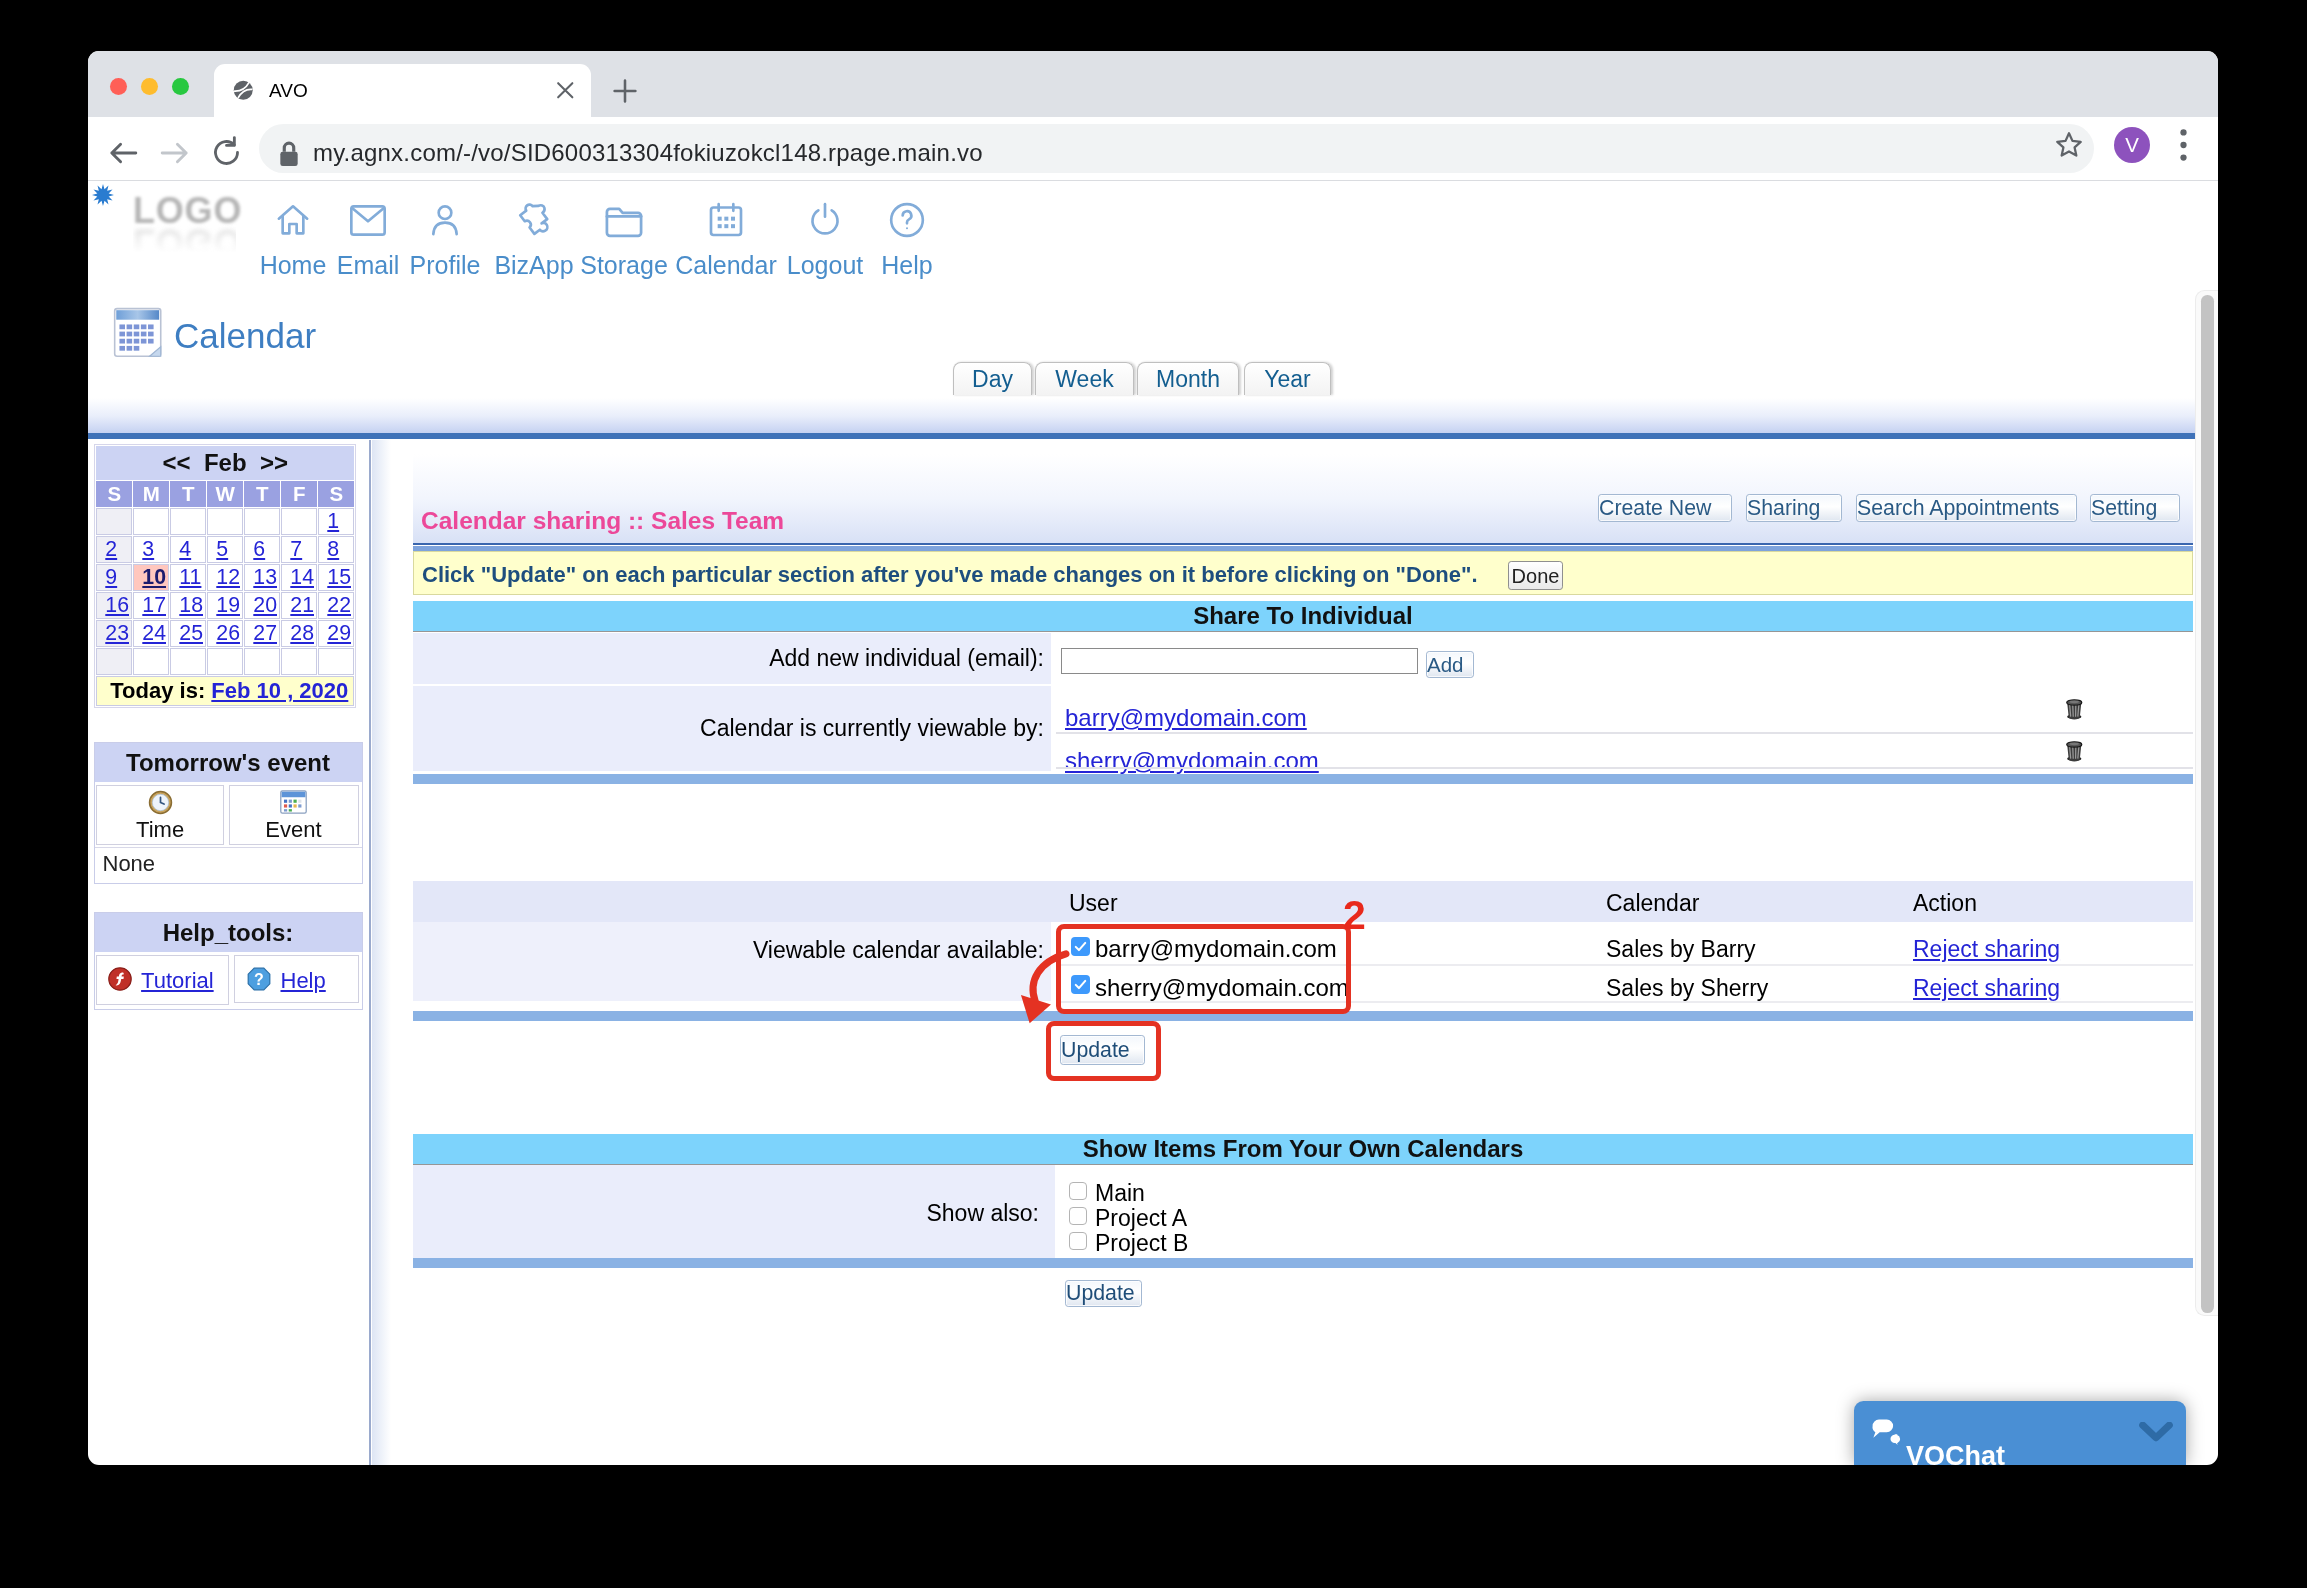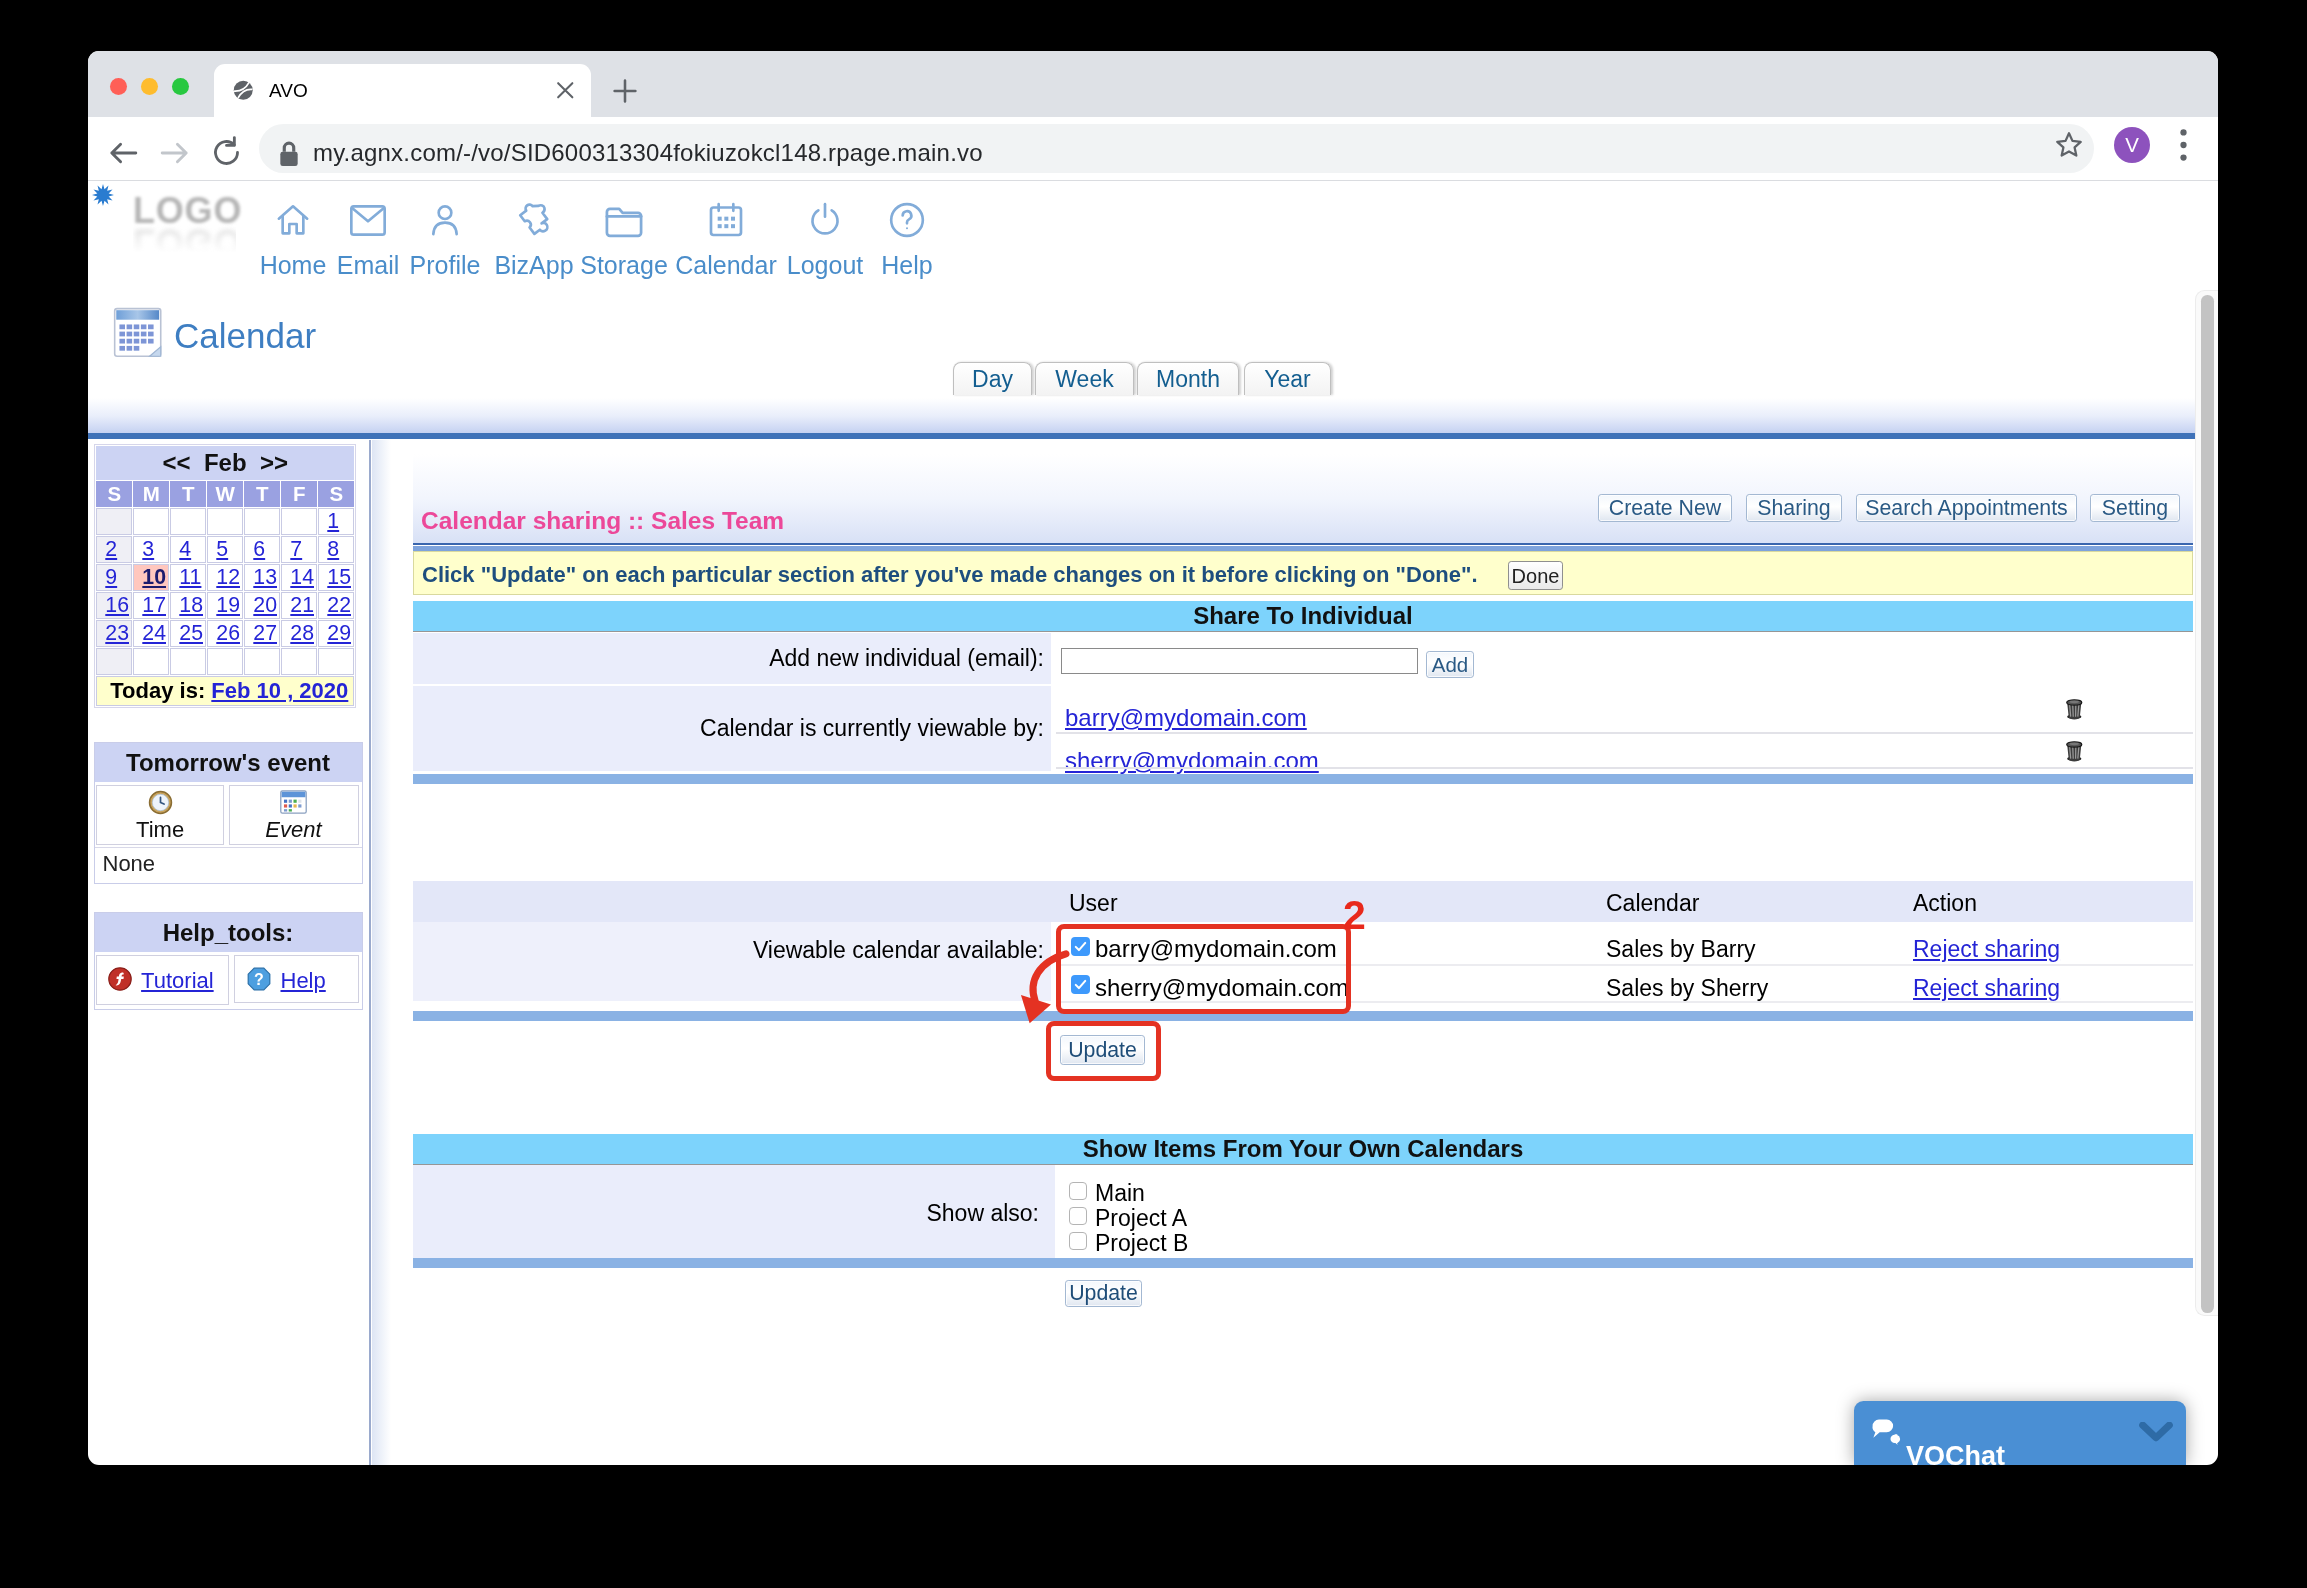--- a/index.html
+++ b/index.html
@@ -9,21 +9,21 @@
   .titlebar { position:absolute; left:0; top:0; width:100%; height:66px; background:#dee1e6; }
   .tl { position:absolute; top:27px; width:17.4px; height:17.4px; border-radius:50%; }
   .tab { position:absolute; left:126px; top:12.6px; width:377px; height:54px; background:#fff; border-radius:11px 11px 0 0; }
   .toolbar { position:absolute; left:0; top:66px; width:100%; height:64px; background:#fff; border-bottom:1.6px solid #dadce0; }
   .pill { position:absolute; left:171px; top:7.1px; width:1835px; height:49px; border-radius:24.5px; background:#f1f3f4; }
   .navlbl { position:absolute; color:#4a8dca; font-size:25px; text-align:center; transform:translateX(-50%); white-space:nowrap; }
   .navic { position:absolute; transform:translateX(-50%); }
   .band { position:absolute; left:325px; width:1780px; height:31px; background:#7dd3fc; border-bottom:1.6px solid #969696; font-size:24px; font-weight:bold; color:#111; text-align:center; line-height:30px; }
   .bluebar { position:absolute; left:325px; width:1780px; height:9.5px; background:#8ab2e4; }
   .lavcell { position:absolute; left:325px; background:#eaedfb; }
-  .btn { position:absolute; border:0.8px solid #a3b8d2; border-radius:3.2px; background:linear-gradient(#f3f7fc,#ffffff 45%,#dfe6f0); color:#2a5a85; font-size:21.3px; text-align:center; font-family:"Liberation Sans", sans-serif; box-shadow:inset 0 0 0 0.8px #fff; }
+  .btn { position:absolute; border:0.8px solid #a3b8d2; border-radius:3.2px; background:linear-gradient(#f3f7fc,#ffffff 45%,#dfe6f0); color:#2a5a85; font-size:21.3px; font-family:"Liberation Sans", sans-serif; box-shadow:inset 0 0 0 0.8px #fff; }
   .lnk { color:#2424d6; text-decoration:underline; }
   .redbox { position:absolute; border:5.5px solid #e43222; border-radius:8px; }
   table.mini { position:absolute; left:6.3px; top:393px; border-spacing:1.6px; background:#fff; border:0.8px solid #d6d6ea; }
   table.mini td { border:0.8px solid #c9cbe4; font-size:21.3px; text-align:left; padding-left:8px; height:27px; width:36px; }
   table.mini td.hd { background:#ccd3f3; text-align:center; font-weight:bold; font-size:24px; color:#111; padding:0; height:34px; border:none; }
   table.mini td.dow { background:#9aa1e1; color:#fff; font-weight:bold; font-size:20.5px; text-align:center; padding:0; height:24.5px; border:0.8px solid #9aa1e1; }
   table.mini td.sun { background:#efeff5; }
   table.mini td.today { background:#ffffcc; text-align:center; font-weight:bold; font-size:22px; height:30px; }
   .panel { position:absolute; left:5.5px; width:269px; border:1.6px solid #c9cde9; background:#fff; }
   .panelhd { background:#ccd3f3; font-weight:bold; font-size:24px; color:#111; text-align:center; border-bottom:1.6px solid #fff; }
@@ -262,21 +262,21 @@
     <div class="panelhd" style="height:40px; line-height:39px;">Tomorrow's event</div>
     <div style="position:relative; height:65px; border-bottom:1.6px solid #d8d8e8;">
       <div style="position:absolute; left:1.6px; top:1.6px; width:128px; height:60px; border:0.8px solid #d0d0e0; text-align:center;">
         <svg style="margin-top:4.7px;" width="25" height="25" viewBox="0 0 32 32">
             <circle cx="16" cy="16" r="14" fill="#c9a35c" stroke="#8a6d33" stroke-width="2"></circle>
             <circle cx="16" cy="16" r="10.5" fill="#eef4fb" stroke="#b0c4d8" stroke-width="1"></circle>
             <path d="M16 9.5 V16 L20.5 18" stroke="#33557f" stroke-width="2.2" fill="none" stroke-linecap="round"></path>
           </svg>
         <div style="font-size:22px; color:#111; margin-top:-1.6px;">Time</div>
       </div>
-      <div style="position:absolute; left:134px; top:1.6px; width:130px; height:60px; border:0.8px solid #d0d0e0; text-align:center;font-style:italic;">
+      <div style="position:absolute; left:134px; top:1.6px; width:130px; height:60px; border:0.8px solid #d0d0e0; text-align:center;">
         <svg style="margin-top:4.7px;" width="27" height="24" viewBox="0 0 34 30">
             <rect x="1" y="1" width="32" height="28" rx="2" fill="#fff" stroke="#8aa0c0" stroke-width="1.6"></rect>
             <rect x="2" y="2" width="30" height="7" fill="#5d94d8"></rect>
             <g>
               <rect x="5" y="12" width="4" height="4" fill="#4472c4"></rect>
               <rect x="11" y="12" width="4" height="4" fill="#7d9bd0"></rect>
               <rect x="17" y="12" width="4" height="4" fill="#4caf50"></rect>
               <rect x="23" y="12" width="4" height="4" fill="#e0e4ea"></rect>
               <rect x="5" y="18" width="4" height="4" fill="#e05a4e"></rect>
               <rect x="11" y="18" width="4" height="4" fill="#4472c4"></rect>

